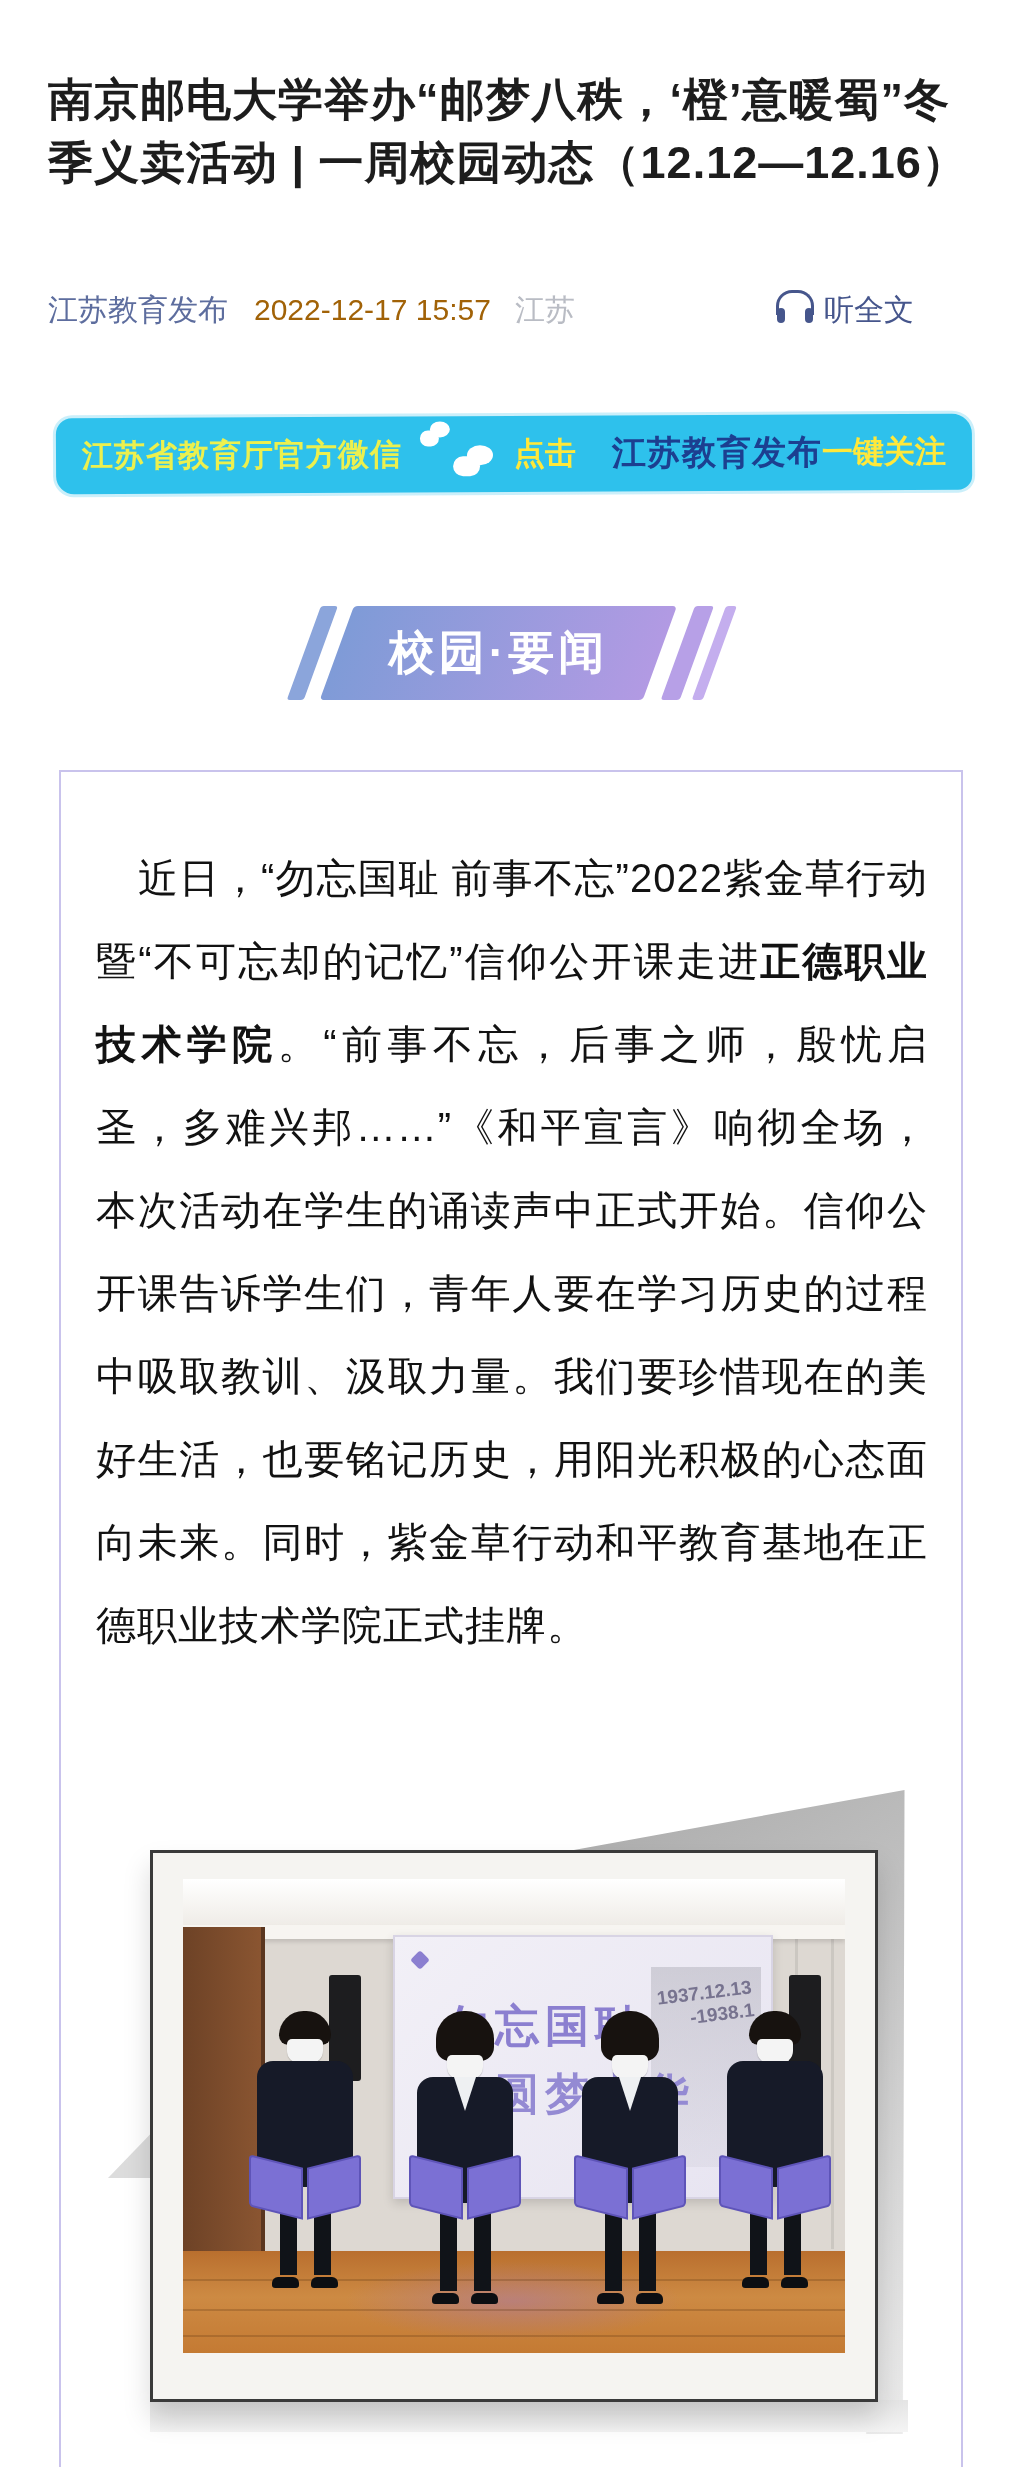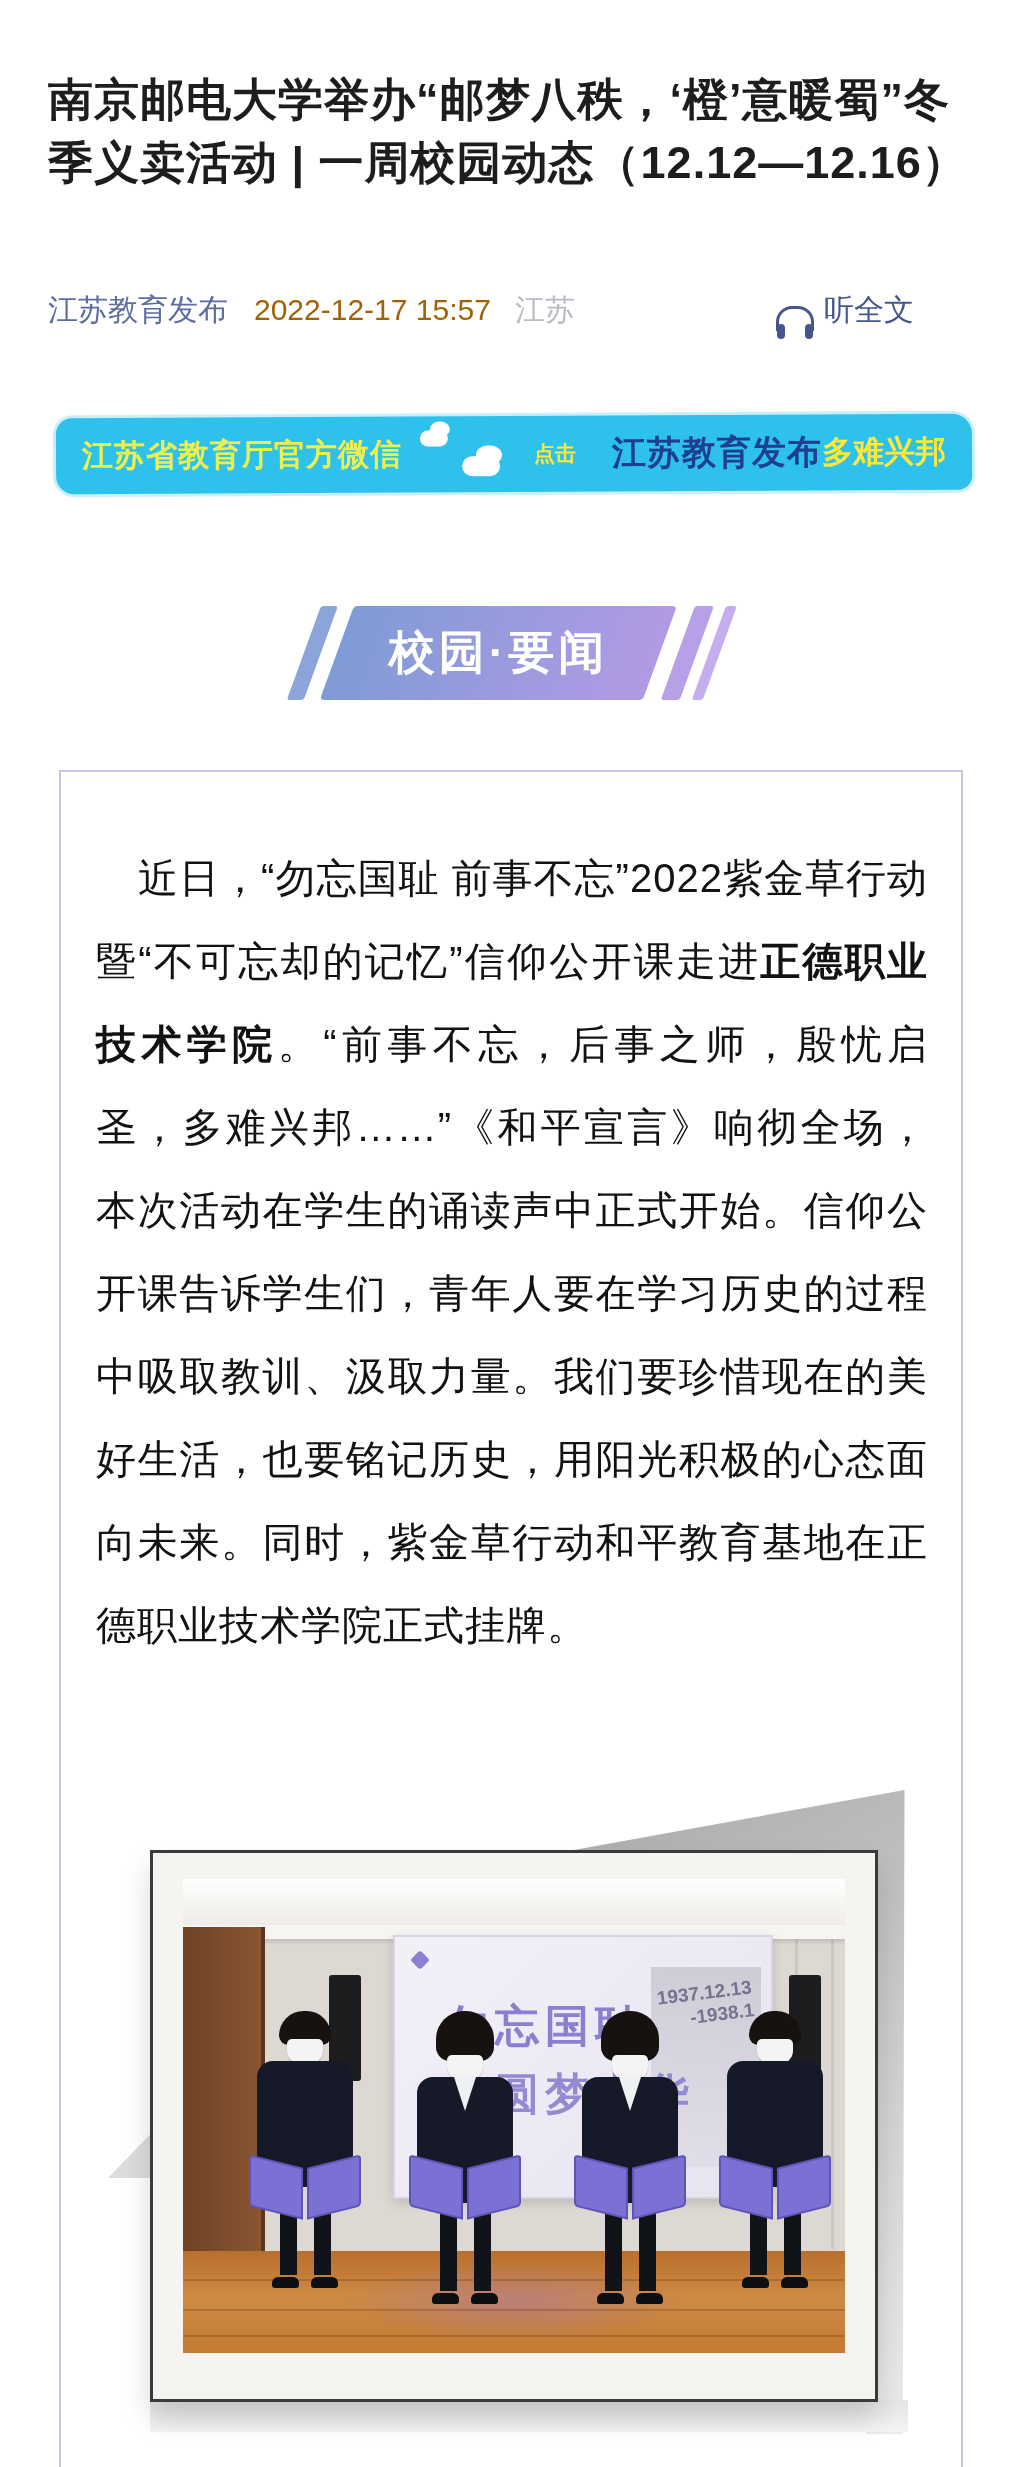--- a/index.html
+++ b/index.html
@@ -6,38 +6,38 @@
   .page{position:relative;width:1024px;height:2467px;margin:0 auto;background:#fff;overflow:hidden;
         font-family:"Liberation Sans","DejaVu Sans",sans-serif;}
 
   
   .title{position:absolute;left:48px;top:38px;width:930px;font-size:45px;line-height:63px;
          font-weight:700;color:#1d1d1d;letter-spacing:1px;}
   .meta{position:absolute;left:48px;top:290px;width:930px;height:40px;font-size:30px;display:flex;align-items:center;}
   .meta .source{color:#5d6d9e;}
   .meta .datetime{color:#a16207;margin-left:26px;}
   .meta .location{color:#b9bcc4;margin-left:24px;}
-  .listen{position:absolute;left:728px;top:0;display:flex;align-items:flex-end;color:#46568c;cursor:pointer;}
+  .listen{position:absolute;left:728px;top:0;display:flex;align-items:flex-start;color:#46568c;cursor:pointer;}
   .hp{position:relative;display:inline-block;width:32px;height:22px;margin-right:10px;
       border:3px solid #46568c;border-bottom:none;border-radius:16px 16px 0 0;}
   .hp::before,.hp::after{content:"";position:absolute;bottom:-8px;width:8px;height:15px;background:#46568c;border-radius:4px;}
   .hp::before{left:-2px;} .hp::after{right:-2px;}
 
   
   .banner{position:absolute;left:56px;top:416px;width:916px;height:76px;background:#2ec1ec;
           border-radius:16px 20px 14px 18px;display:flex;align-items:center;padding:0 26px;
           box-sizing:border-box;transform:rotate(-.3deg);box-shadow:0 0 0 3px rgba(46,193,236,.25);}
   .banner .wechat{font-size:31px;font-weight:700;color:#ecf04e;letter-spacing:1px;white-space:nowrap;}
   .cloud{position:relative;background:#fff;border-radius:20px;}
   .cloud::before{content:"";position:absolute;background:#fff;border-radius:50%;}
   .cloud.small{width:44px;height:16px;margin-left:18px;transform:translateY(-16px);}
   .cloud.small::before{width:20px;height:16px;left:10px;top:-9px;}
   .cloud.big{width:60px;height:20px;margin-left:14px;transform:translateY(12px);}
   .cloud.big::before{width:26px;height:20px;left:14px;top:-11px;}
-  .banner .click{font-size:21px;font-weight:700;color:#ffe83a;margin-left:34px;white-space:nowrap;}
+  .banner .click{font-size:31px;font-weight:700;color:#ffe83a;margin-left:34px;white-space:nowrap;}
   .banner .account{font-size:34px;font-weight:700;color:#1c3f90;margin-left:36px;letter-spacing:1px;white-space:nowrap;}
   .banner .follow{font-size:31px;font-weight:700;color:#ffe83a;margin-left:auto;white-space:nowrap;}
 
   
   .badge{position:absolute;left:50%;top:606px;transform:translateX(-50%);height:94px;
          display:flex;align-items:stretch;}
   .stripe{transform:skewX(-20deg);border-radius:3px;}
   .stripe.l1{width:17px;background:#8ba5db;margin-right:16px;}
   .stripe.r1{width:19px;background:#b7a0e7;margin-left:18px;}
   .stripe.r2{width:11px;background:#c4aeee;margin-left:12px;}
@@ -114,21 +114,21 @@
       <span>听全文</span>
     </span>
   </div>
 
   <div class="banner">
     <span class="wechat">江苏省教育厅官方微信</span>
     <span class="cloud small"></span>
     <span class="cloud big"></span>
     <span class="click">点击</span>
     <span class="account">江苏教育发布</span>
-    <span class="follow">多难兴邦</span>
+    <span class="follow">一键关注</span>
   </div>
 
   <div class="badge">
     <div class="stripe l1"></div>
     <div class="badge-main">
       <span>校园·要闻</span>
     </div>
     <div class="stripe r1"></div>
     <div class="stripe r2"></div>
   </div>

